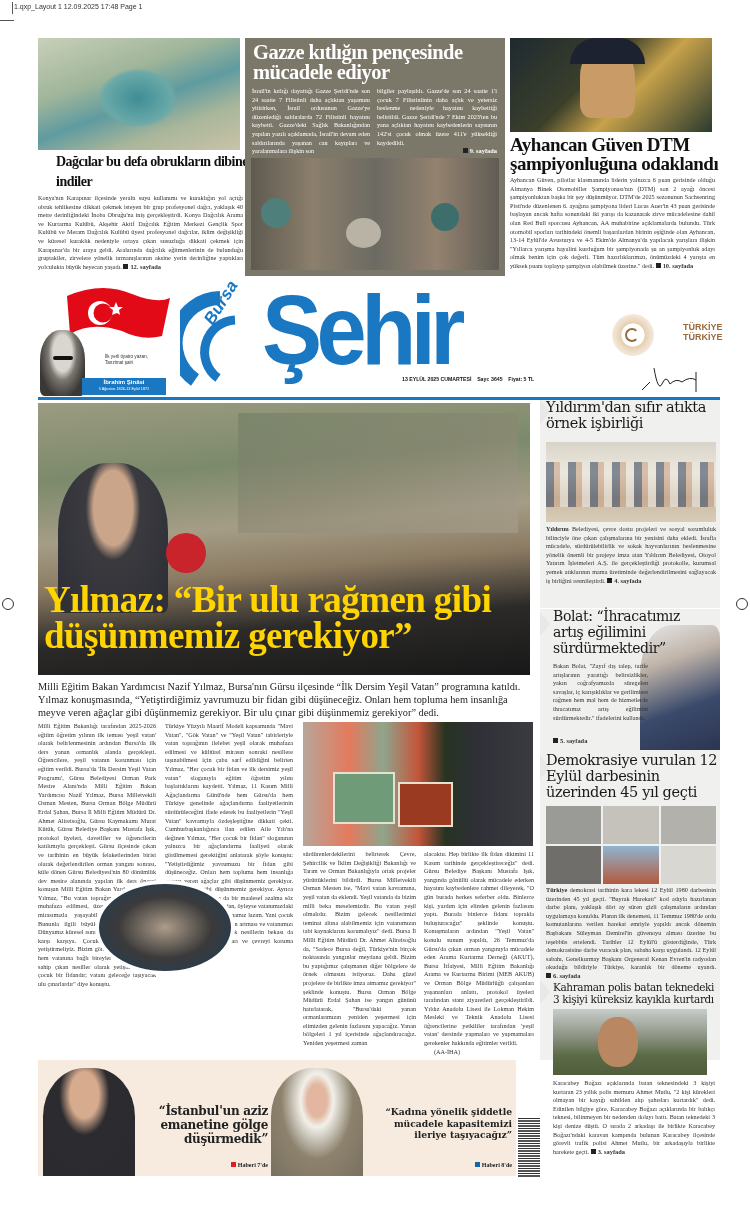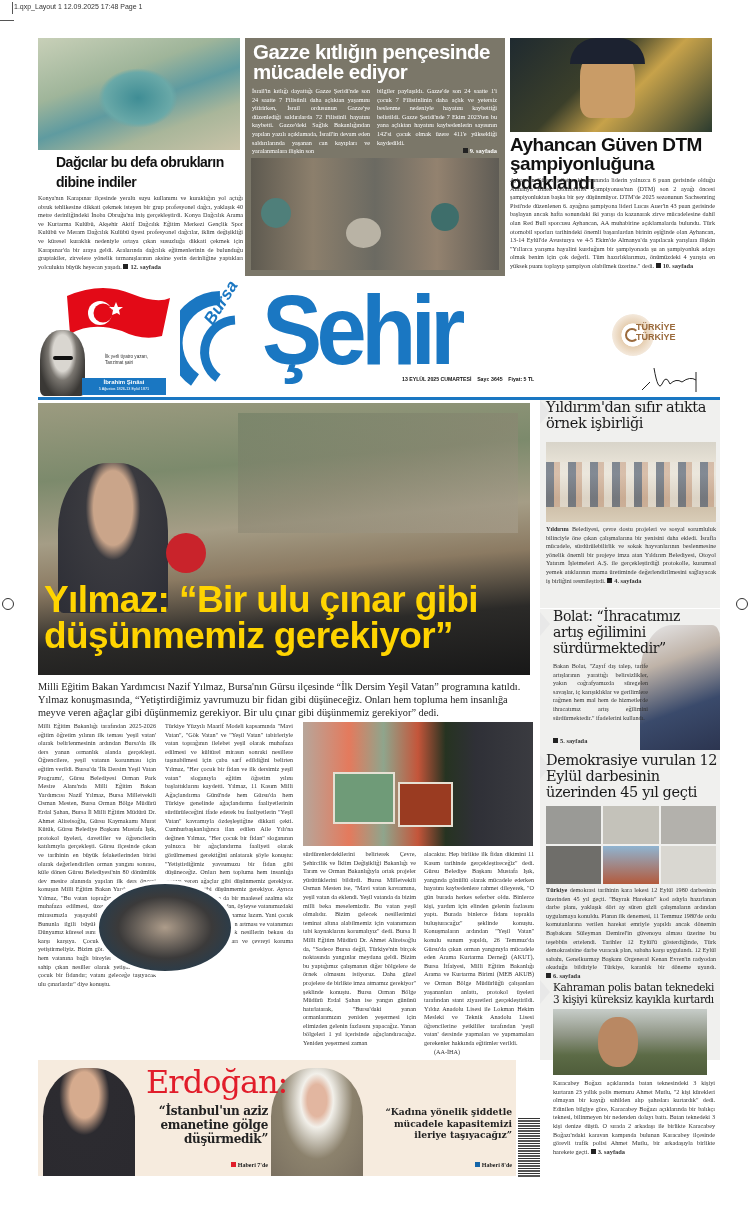--- a/index.html
+++ b/index.html
@@ -2,21 +2,21 @@
 <html><head>
 <meta charset="utf-8">
 <style>
 *{box-sizing:border-box;margin:0;padding:0}
 body{width:750px;height:1216px;background:#fff;position:relative;overflow:hidden;font-family:"Liberation Serif",serif;color:#222}
 .abs{position:absolute}
 .slug{left:14px;top:3px;font:7px "Liberation Sans",sans-serif;color:#333}
 .body-text{font-size:6.2px;line-height:8.6px;text-align:justify;color:#333;font-family:"Liberation Serif",serif}
 .ref{font-weight:bold;font-size:6.4px;white-space:nowrap}
 .ref:before{content:"";display:inline-block;width:5px;height:5px;background:#222;margin-right:2px;vertical-align:-0px}
-.headline-cond{font-family:Liberation Sans, sans-serif;font-weight:bold;letter-spacing:-0.5px;color:#111}
+.headline-cond{font-family:Liberation Serif, serif;font-weight:bold;letter-spacing:-0.5px;color:#111}
 .serif-h{font-family:"DejaVu Serif",serif;color:#1a1a1a;letter-spacing:-0.4px}
 .sidebar-box{background:#f0f0ee}
 .arrow{width:0;height:0;border-top:12px solid transparent;border-bottom:12px solid transparent;border-left:10px solid #e8e8e8}
 </style>
 </head>
 <body>
 
 <div class="abs slug">1.qxp_Layout 1  12.09.2025  17:48  Page 1</div>
 <div class="abs" style="left:12px;top:2px;width:1px;height:12px;background:#555"></div>
 <div class="abs" style="left:0;top:20px;width:14px;height:1px;background:#555"></div>
@@ -84,37 +84,37 @@
 
 <div class="abs" style="left:402px;top:376px;font:bold 5.2px 'Liberation Sans',sans-serif;color:#111;white-space:nowrap">
   <span>13 EYLÜL 2025 CUMARTESİ</span>&nbsp;&nbsp;&nbsp;
   <span>Sayı: 3645</span>&nbsp;&nbsp;&nbsp;
   <span>Fiyat: 5 TL</span>
 </div>
 
 <div class="abs" style="left:612px;top:314px;width:42px;height:42px;border-radius:50%;background:radial-gradient(circle,#fff 0 38%,#e6cfb2 40%,#f4e9dc 70%,transparent 72%)">
   <div class="abs" style="left:13px;top:14px;width:14px;height:14px;border:2px solid #9a6a3c;border-right-color:transparent;border-radius:50%"></div>
 </div>
-<div class="abs" style="left:636px;top:322px;font:bold 9px/10px 'Liberation Sans',sans-serif;color:#9a6a3c">
+<div class="abs" style="left:683px;top:322px;font:bold 9px/10px 'Liberation Sans',sans-serif;color:#9a6a3c">
   <div>TÜRKİYE</div>
   <div>TÜRKİYE</div>
 </div>
 <div class="abs" style="left:640px;top:364px;width:60px;height:30px">
   <svg width="60" height="30" viewBox="0 0 60 30">
       <path d="M2 26 L10 18 M14 4 Q18 28 22 20 Q26 10 30 20 Q36 14 42 18 Q50 12 56 16 M56 8 L56 28" stroke="#222" stroke-width="1" fill="none"></path>
     </svg>
 </div>
 <div class="abs" style="left:38px;top:397px;width:682px;height:3px;background:#1a77c2"></div>
 
 <div class="abs" style="left:38px;top:403px;width:492px;height:272px;background:linear-gradient(175deg,#9c9b80 0%,#7c8a6c 25%,#a59d86 45%,#8b7a62 60%,#2b2a28 78%,#181818 100%)">
   <div class="abs" style="left:20px;top:60px;width:110px;height:150px;border-radius:45% 45% 5% 5%;background:radial-gradient(ellipse at 50% 30%,#caa58a 0 25%,#3a3a3f 35%,#2d2e36 100%)"></div>
   <div class="abs" style="left:128px;top:130px;width:40px;height:40px;border-radius:50%;background:#c9232b"></div>
   <div class="abs" style="left:200px;top:10px;width:280px;height:120px;background:linear-gradient(160deg,#6e7d63,#8b8672 50%,#a9a08f);opacity:.6"></div>
 </div>
-<div class="abs headline-cond" style="left:44px;top:582px;width:485px;font-size:37px;line-height:36px;color:#ffd400;letter-spacing:-0.6px">Yılmaz: “Bir ulu çınar gibi düşünmemiz gerekiyor”</div>
+<div class="abs headline-cond" style="left:44px;top:582px;width:485px;font-size:37px;line-height:36px;color:#ffd400;letter-spacing:-0.6px">Yılmaz: “Bir ulu rağmen gibi düşünmemiz gerekiyor”</div>
 
 <div class="abs" style="left:38px;top:680px;width:490px;font:10.3px/13.2px 'Liberation Serif',serif;color:#222;text-align:left">Milli Eğitim Bakan Yardımcısı Nazif Yılmaz, Bursa'nın Gürsu ilçesinde “İlk Dersim Yeşil Vatan” programına katıldı. Yılmaz konuşmasında, “Yetiştirdiğimiz yavrumuzu bir fidan gibi düşüneceğiz. Onları hem topluma hem insanlığa meyve veren ağaçlar gibi düşünmemiz gerekiyor. Bir ulu çınar gibi düşünmemiz gerekiyor” dedi.</div>
 
 <div class="abs body-text" style="left:38px;top:722px;width:118px;height:334px;overflow:hidden">Milli Eğitim Bakanlığı tarafından 2025-2026 eğitim öğretim yılının ilk teması 'yeşil vatan' olarak belirlenmesinin ardından Bursa'da ilk ders yanan ormanlık alanda gerçekleşti. Öğrencilere, yeşil vatanın korunması için eğitim verildi. Bursa'da 'İlk Dersim Yeşil Vatan Programı', Gürsu Belediyesi Orman Park Mesire Alanı'nda Milli Eğitim Bakan Yardımcısı Nazif Yılmaz, Bursa Milletvekili Osman Mesten, Bursa Orman Bölge Müdürü Erdal Şahan, Bursa İl Milli Eğitim Müdürü Dr. Ahmet Alireisoğlu, Gürsu Kaymakamı Murat Kütük, Gürsu Belediye Başkanı Mustafa Işık, protokol üyeleri, davetliler ve öğrencilerin katılımıyla gerçekleşti. Gürsu ilçesinde çıkan ve tarihinin en büyük felaketlerinden birisi olarak değerlendirilen orman yangını sonrası, küle dönen Gürsu Belediyesi'nin 80 dönümlük dev mesire alanında yapılan ilk ders öncesi konuşan Milli Eğitim Bakan Yardımcısı Nazif Yılmaz, "Bu vatan toprağımızın yeşil olarak muhafaza edilmesi, üzerinde kendi kültürel mirasımızla yaşayabilmemiz çok önemli. Bununla ilgili büyük çaba sarf ediyoruz. Dünyamız küresel ısınma ve çevre sorunlarıyla karşı karşıya. Çocuklarımızı bu bilinçle yetiştirmeliyiz. Bizim görevimiz çocuklarımızı hem vatanına bağlı bireyler hem de doğaya sahip çıkan nesiller olarak yetiştirmek. Her çocuk bir fidandır; vatanı geleceğe taşıyacak ulu çınarlardır" diye konuştu.</div>
 <div class="abs body-text" style="left:165px;top:722px;width:128px;height:334px;overflow:hidden">Türkiye Yüzyılı Maarif Modeli kapsamında "Mavi Vatan", "Gök Vatan" ve "Yeşil Vatan" tabirleriyle vatan toprağının ilelebet yeşil olarak muhafaza edilmesi ve kültürel mirasın sonraki nesillere taşınabilmesi için çaba sarf edildiğini belirten Yılmaz, "Her çocuk bir fidan ve ilk dersimiz yeşil vatan" sloganıyla eğitim öğretim yılını başlattıklarını kaydetti. Yılmaz, 11 Kasım Milli Ağaçlandırma Günü'nde hem Gürsu'da hem Türkiye genelinde ağaçlandırma faaliyetlerinin sürdürüleceğini ifade ederek bu faaliyetlerin "Yeşil Vatan" kavramıyla özdeşleştiğine dikkati çekti. Cumhurbaşkanlığınca ilan edilen Aile Yılı'na değinen Yılmaz, "Her çocuk bir fidan" sloganının yalnızca bir ağaçlandırma faaliyeti olarak görülmemesi gerektiğini anlatarak şöyle konuştu: "Yetiştirdiğimiz yavrumuzu bir fidan gibi düşüneceğiz. Onları hem topluma hem insanlığa meyve veren ağaçlar gibi düşünmemiz gerekiyor. Bir ulu çınar gibi düşünmemiz gerekiyor. Ayrıca bizim nüfus açısından da bir maalesef azalma söz konusu. Her çocuk bir fidan, öyleyse vatanımızdaki fidanların da sayısını artırmamız lazım. Yani çocuk sayısının da artması, nüfusun artması ve vatanımızı koruyacak, devam ettirecek nesillerin bekası da önemli." Yılmaz, ormanları ve çevreyi koruma noktasında mücadeleyi</div>
 <div class="abs" style="left:95px;top:880px;width:140px;height:95px;border-radius:50%;border:4px solid #fff;background:radial-gradient(ellipse,#ad9c8a,#3b3a3a 50%,#2d3c48 70%,#88a7b8)"></div>
 
 <div class="abs" style="left:303px;top:722px;width:230px;height:124px;background:linear-gradient(90deg,#b7a69a 0,#e47a5d 20%,#8fa58c 35%,#c4553a 50%,#263321 62%,#2f3037 75%,#3a3b40 100%)">
   <div class="abs" style="left:30px;top:50px;width:62px;height:52px;background:#6f9b78;border:2px solid #e6e0d3"></div>
   <div class="abs" style="left:95px;top:60px;width:55px;height:45px;background:#9a3b21;border:2px solid #e6e0d3"></div>
@@ -165,19 +165,18 @@
 <div class="abs body-text" style="left:553px;top:1079px;width:162px">
   <span>Karacabey Boğazı açıklarında batan teknesindeki 3 kişiyi kurtaran 23 yıllık polis memuru Ahmet Mutlu, "2 kişi kürekleri olmayan bir kayığı sahilden alıp şahısları kurtardık" dedi. Edinilen bilgiye göre, Karacabey Boğazı açıklarında bir balıkçı teknesi, bilinmeyen bir nedenden dolayı battı. Batan teknedeki 3 kişi denize düştü. O sırada 2 arkadaşı ile birlikte Karacabey Boğazı'ndaki karavan kampında bulunan Karacabey ilçesinde görevli trafik polisi Ahmet Mutlu, bir arkadaşıyla birlikte harekete geçti.</span> <span class="ref">3. sayfada</span>
 </div>
 
 <div class="abs" style="left:518px;top:1118px;width:22px;height:60px;background:repeating-linear-gradient(180deg,#333 0 1px,#fff 1px 2px,#555 2px 4px,#fff 4px 5px)"></div>
 
 <div class="abs" style="left:38px;top:1060px;width:478px;height:116px;background:#f6ebde">
   <div class="abs" style="left:5px;top:8px;width:92px;height:108px;border-radius:45% 45% 0 0;background:radial-gradient(ellipse at 45% 25%,#d6ab8e 0 20%,#2c2b30 35%,#2b2a2f 100%)"></div>
   <div class="abs" style="left:233px;top:8px;width:92px;height:108px;border-radius:45% 45% 0 0;background:radial-gradient(ellipse at 50% 30%,#e2b6a0 0 15%,#f2f0ea 25%,#8c826d 55%,#7a7060 100%)"></div>
 
-  <div class="abs" style="left:108px;top:4px;width:122px;text-align:right;font:32px/36px 'DejaVu Serif',serif;letter-spacing:-1px;color:#e11d2a">Erdoğan:</div>
   <div class="abs" style="left:98px;top:44px;width:132px;text-align:right;font:bold 12px/14px 'DejaVu Serif',serif;color:#222;letter-spacing:-0.3px">“İstanbul'un aziz emanetine gölge düşürmedik”</div>
   <div class="abs" style="left:150px;top:102px;width:80px;text-align:right;font:bold 6px 'Liberation Serif',serif"><span style="display:inline-block;width:5px;height:5px;background:#e11d2a;margin-right:2px"></span><span>Haberi 7'de</span></div>
 
   <div class="abs" style="left:340px;top:46px;width:134px;text-align:right;font:bold 9.2px/11.5px 'DejaVu Serif',serif;color:#222">“Kadına yönelik şiddetle mücadele kapasitemizi ileriye taşıyacağız”</div>
   <div class="abs" style="left:394px;top:102px;width:80px;text-align:right;font:bold 6px 'Liberation Serif',serif"><span style="display:inline-block;width:5px;height:5px;background:#1565a8;margin-right:2px"></span><span>Haberi 8'de</span></div>
 </div>
 
 </body></html>

